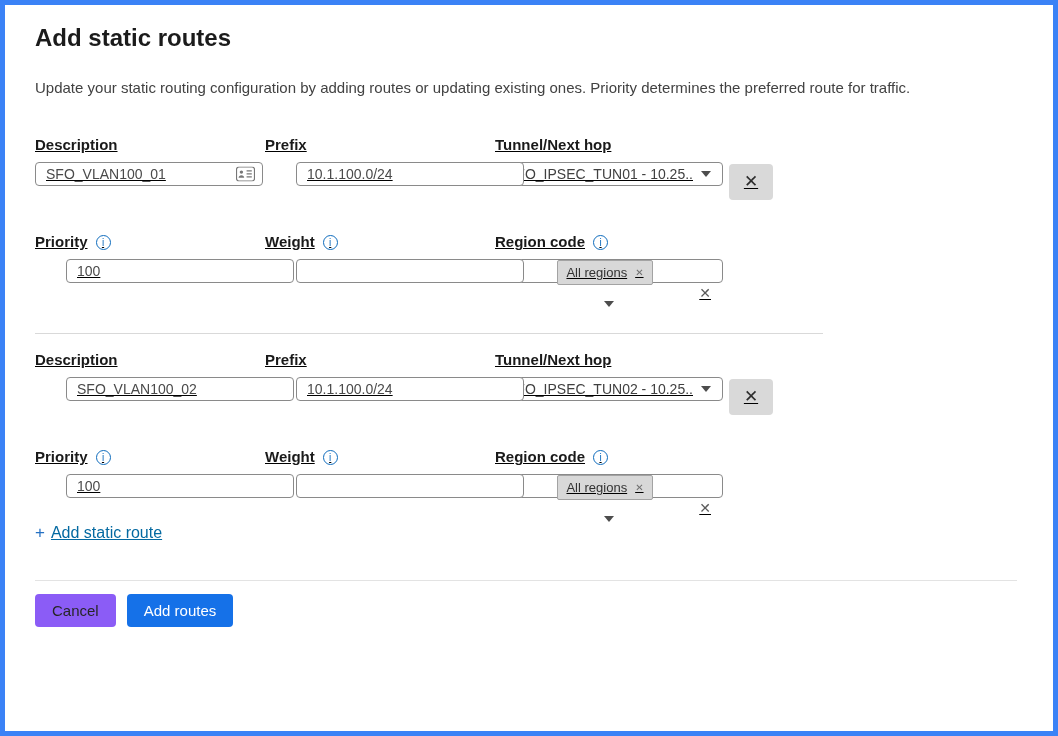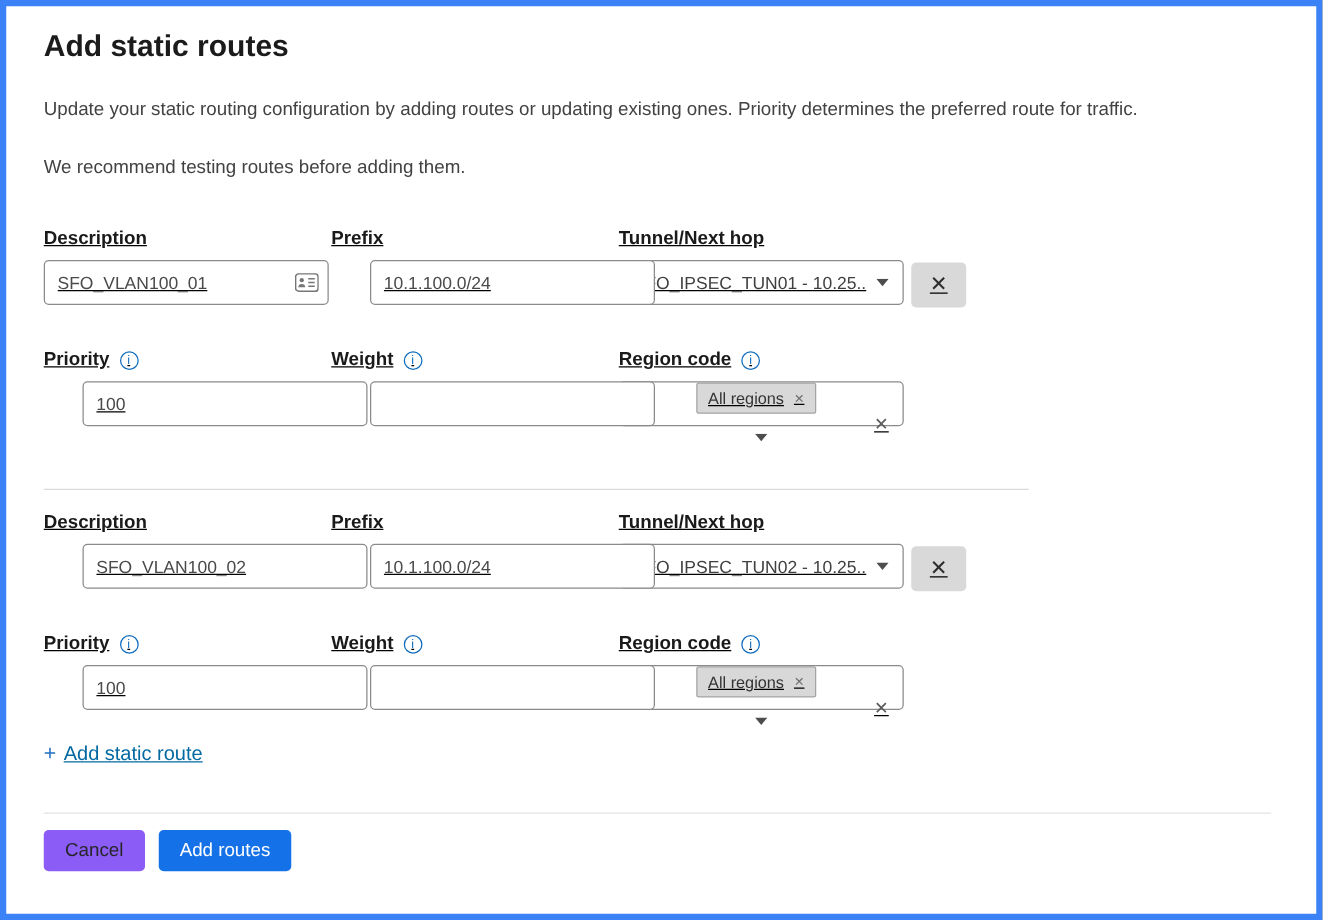--- a/index.html
+++ b/index.html
@@ -13,21 +13,21 @@
   .title { font-size:24px; font-weight:700; color:#1b1b1b; margin-top:4px; }
   .intro { font-size:15px; color:#424242; margin-top:27px; }
   .intro2 { font-size:15px; color:#424242; margin-top:29px; }
 
   .route-row { display:flex; gap:2px; align-items:flex-start;text-decoration:underline; }
   .row-a { margin-top:40px; }
   .row-b { margin-top:33px; }
   .field { width:228px; }
   .field label { display:flex; align-items:center; font-size:15px; font-weight:700; color:#1a1a1a; margin-bottom:9px; }
   .control, .inputwrap input, .selectbox {
-    width:228px; height:36px; border:1px solid #8a8a8a; border-radius:4px;
+    width:228px; height:24px; border:1px solid #8a8a8a; border-radius:4px;
     background:#fff; font-size:14px; color:#4a4a4a;
   }
   .inputwrap { position:relative; width:228px; }
   .inputwrap input { padding:0 28px 0 10px; font-family:"Liberation Sans", sans-serif; outline:none; display:block; }
   .inputwrap.noicon input { padding-right:26px;margin-left:31px; }
   .card-icon { position:absolute; right:8px; top:50%; transform:translateY(-50%); line-height:0; }
   .selectbox { display:flex; align-items:center; justify-content:space-between; padding:0 11px; color:#404040; cursor:pointer; }
   .selectbox .seltext { white-space:nowrap; overflow:hidden; }
   .caret { line-height:0; margin-left:8px; }
   .xbtn {
@@ -66,21 +66,20 @@
   .btn + .btn { margin-left:11px; }
   .btn.primary { background:#1571e8; color:#fff; }
 </style>
 </head>
 <body>
 
 <div class="frame">
 
   <h1 class="title">Add static routes</h1>
   <p class="intro">Update your static routing configuration by adding routes or updating existing ones. Priority determines the preferred route for traffic.</p>
-  <p class="intro2">We recommend testing routes before adding them.</p>
 
   <section>
     <div class="route-row row-a">
       <div class="field">
         <label>Description</label>
         <div class="inputwrap">
           <input value="SFO_VLAN100_01" style="">
           <span class="card-icon">
             <svg width="19" height="15" viewBox="0 0 19 15">
               <rect x="0.5" y="0.5" width="18" height="14" rx="2.5" fill="none" stroke="#767676" stroke-width="1.2"></rect>

